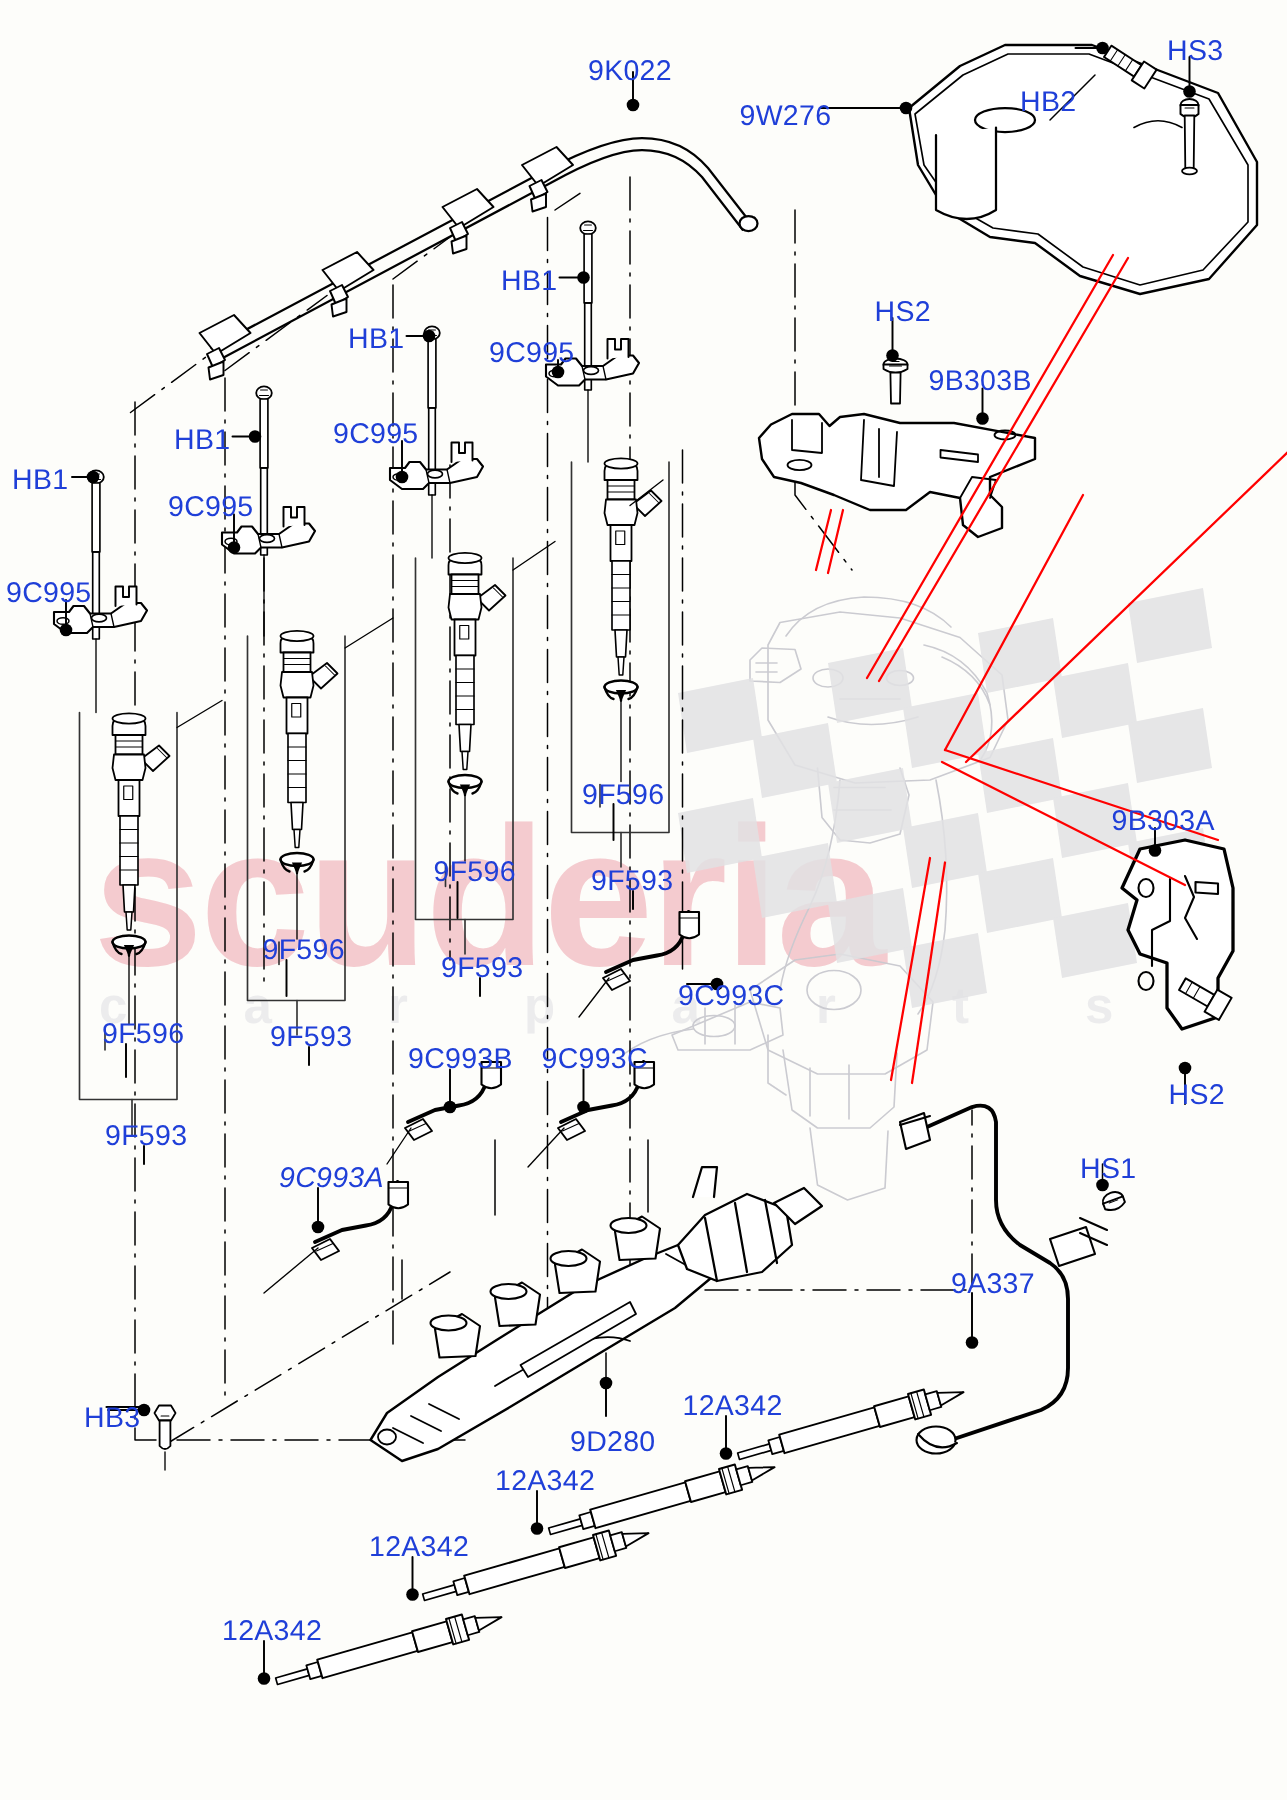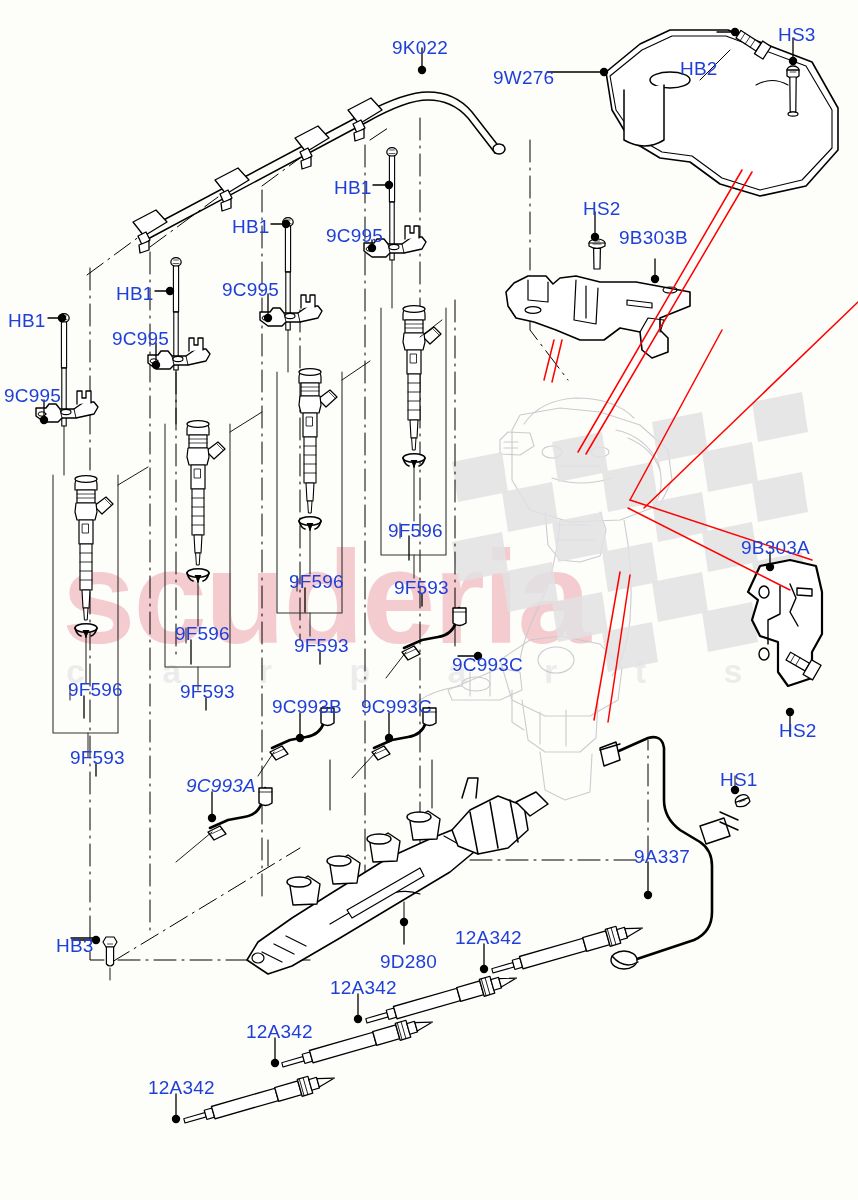--- a/index.html
+++ b/index.html
@@ -538,21 +538,21 @@
   <div class="lbl" style="left:778px;top:25px;">HS3</div>
   <div class="lbl" style="left:334px;top:178px;">HB1</div>
   <div class="lbl" style="left:326px;top:226px;">9C995</div>
   <div class="lbl" style="left:232px;top:217px;">HB1</div>
   <div class="lbl" style="left:222px;top:280px;">9C995</div>
   <div class="lbl" style="left:116px;top:284px;">HB1</div>
   <div class="lbl" style="left:112px;top:329px;">9C995</div>
   <div class="lbl" style="left:8px;top:311px;">HB1</div>
   <div class="lbl" style="left:4px;top:386px;">9C995</div>
   <div class="lbl" style="left:583px;top:199px;">HS2</div>
-  <div class="lbl" style="left:619px;top:228px;">9B303B</div>
+  <div class="lbl" style="left:619px;top:245px;">9B303B</div>
   <div class="lbl" style="left:741px;top:538px;">9B303A</div>
   <div class="lbl" style="left:779px;top:721px;">HS2</div>
   <div class="lbl" style="left:388px;top:521px;">9F596</div>
   <div class="lbl" style="left:394px;top:578px;">9F593</div>
   <div class="lbl" style="left:289px;top:572px;">9F596</div>
   <div class="lbl" style="left:294px;top:636px;">9F593</div>
   <div class="lbl" style="left:175px;top:624px;">9F596</div>
   <div class="lbl" style="left:180px;top:682px;">9F593</div>
   <div class="lbl" style="left:68px;top:680px;">9F596</div>
   <div class="lbl" style="left:70px;top:748px;">9F593</div>

